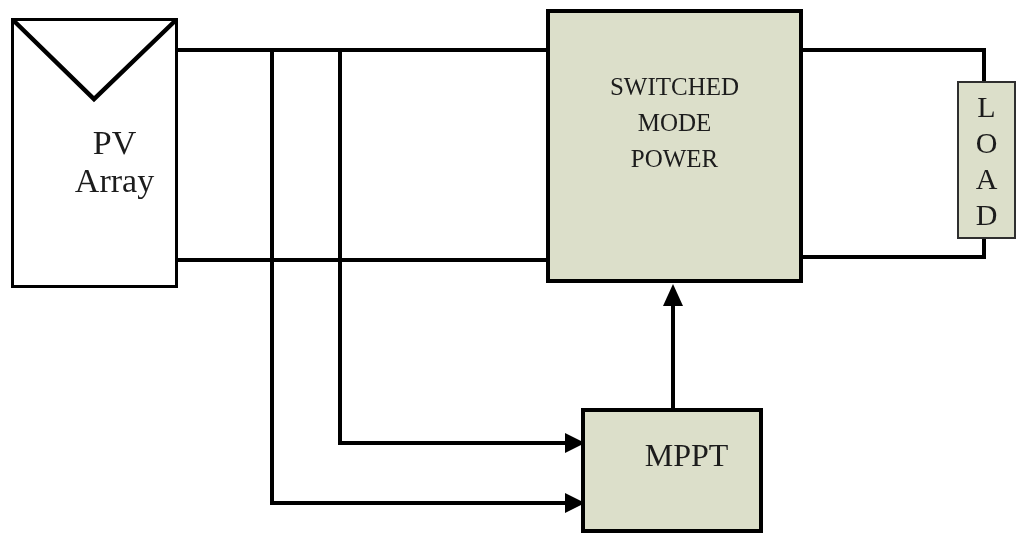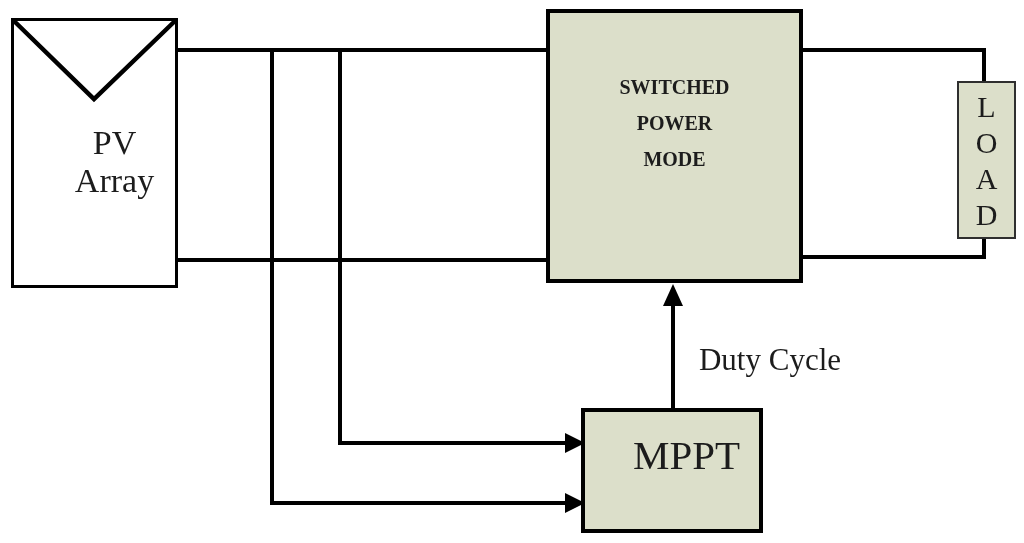--- a/index.html
+++ b/index.html
@@ -68,36 +68,33 @@
   <div class="block white" style="left:11px; top:18px; width:167px; height:270px;"></div>
   <svg class="chevron-svg" width="180" height="120" viewBox="0 0 180 120">
     <polyline points="13,20 94,99 176,20" fill="none" stroke="#000000" stroke-width="4.5"></polyline>
   </svg>
   <div class="label" style="left:11px; top:124px; width:167px; font-size:34px; line-height:38px;padding-left:20px;">
     <span>PV</span>
     <span>Array</span>
   </div>
 
   <div class="block green" style="left:546px; top:9px; width:257px; height:274px;"></div>
-  <div class="label" style="left:546px; top:69px; width:257px; font-size:20px; line-height:36px;font-weight:bold;">
+  <div class="label" style="left:546px; top:69px; width:257px; font-size:25px; line-height:36px;">
     <span>SWITCHED</span>
+    <span>MODE</span>
     <span>POWER</span>
-    <span>MODE</span>
   </div>
 
   <div class="block green" style="left:581px; top:408px; width:182px; height:125px;"></div>
-  <div class="label" style="left:581px; top:436px; width:211px; font-size:41px; line-height:38px;">
+  <div class="label" style="left:581px; top:436px; width:211px; font-size:32px; line-height:38px;">
     <span>MPPT</span>
   </div>
 
   <div class="block thin" style="left:957px; top:81px; width:59px; height:158px;"></div>
   <div class="label" style="left:957px; top:89px; width:59px; font-size:30px; line-height:36px;">
     <span>L</span>
     <span>O</span>
     <span>A</span>
     <span>D</span>
   </div>
 
-  <div class="label" style="left:660px; top:343px; width:220px; font-size:31px; line-height:34px;">
-    <span>Duty Cycle</span>
-  </div>
 
 </div>
 
 </body></html>

